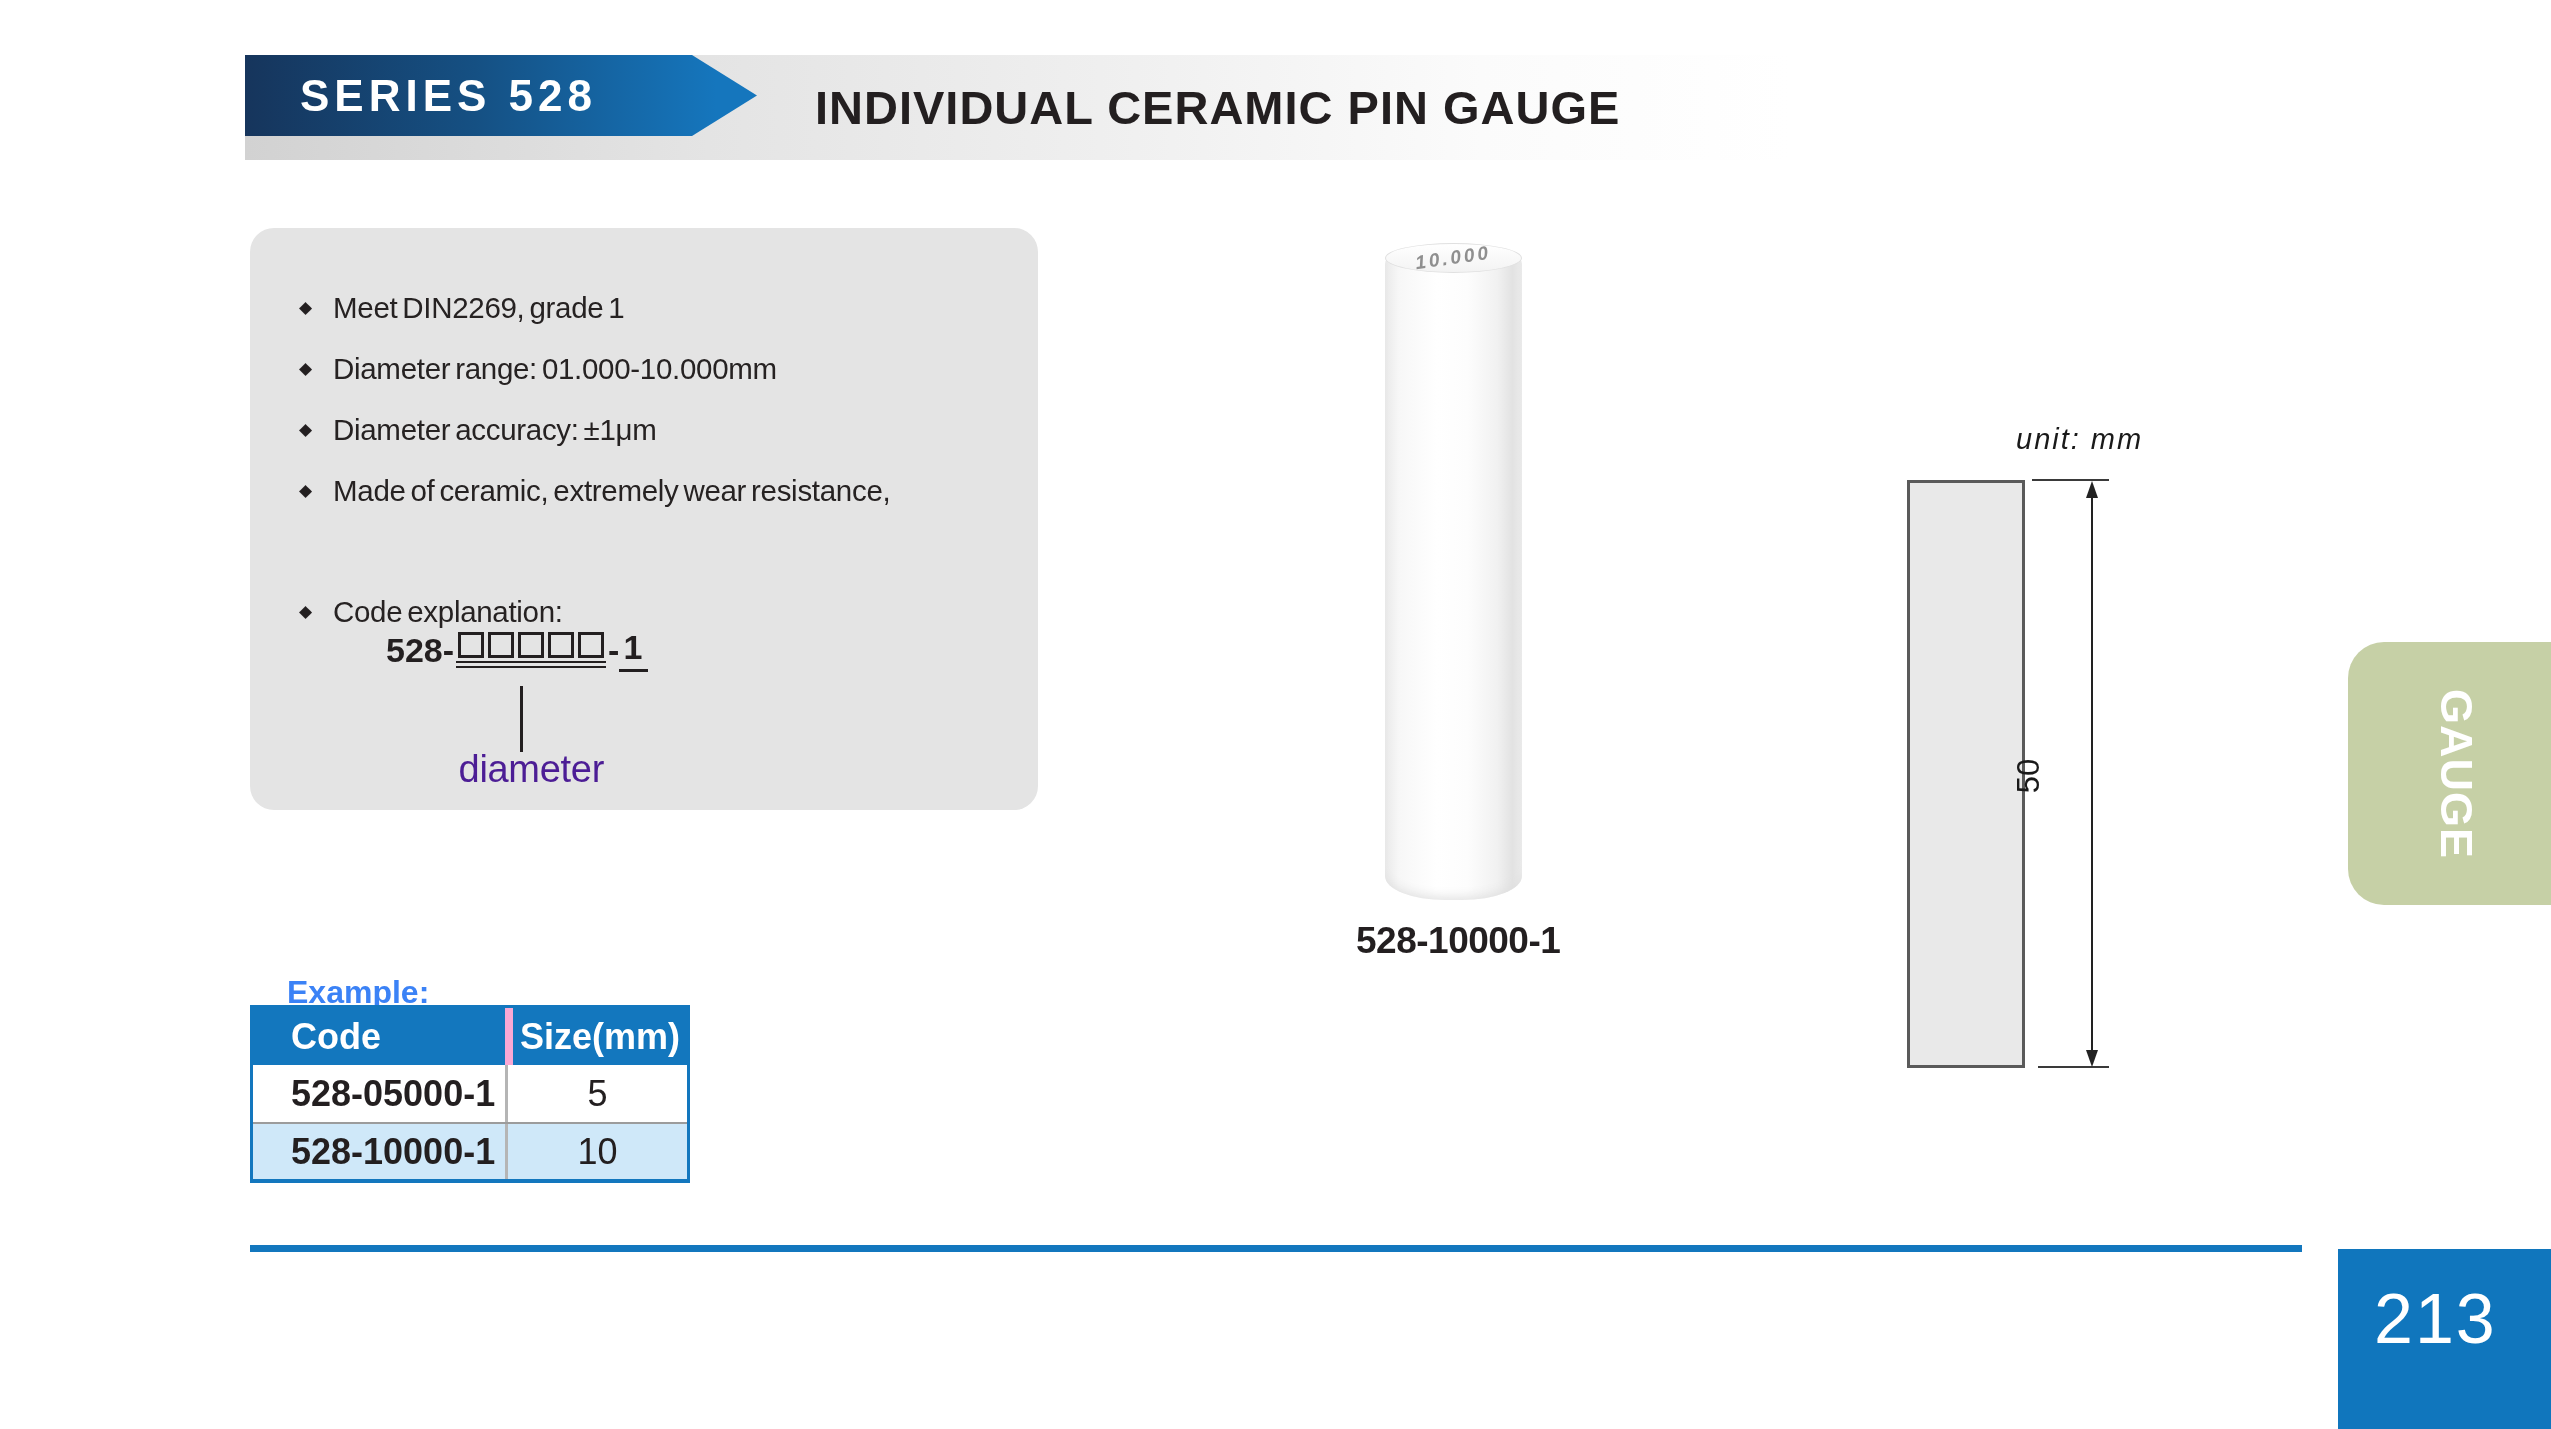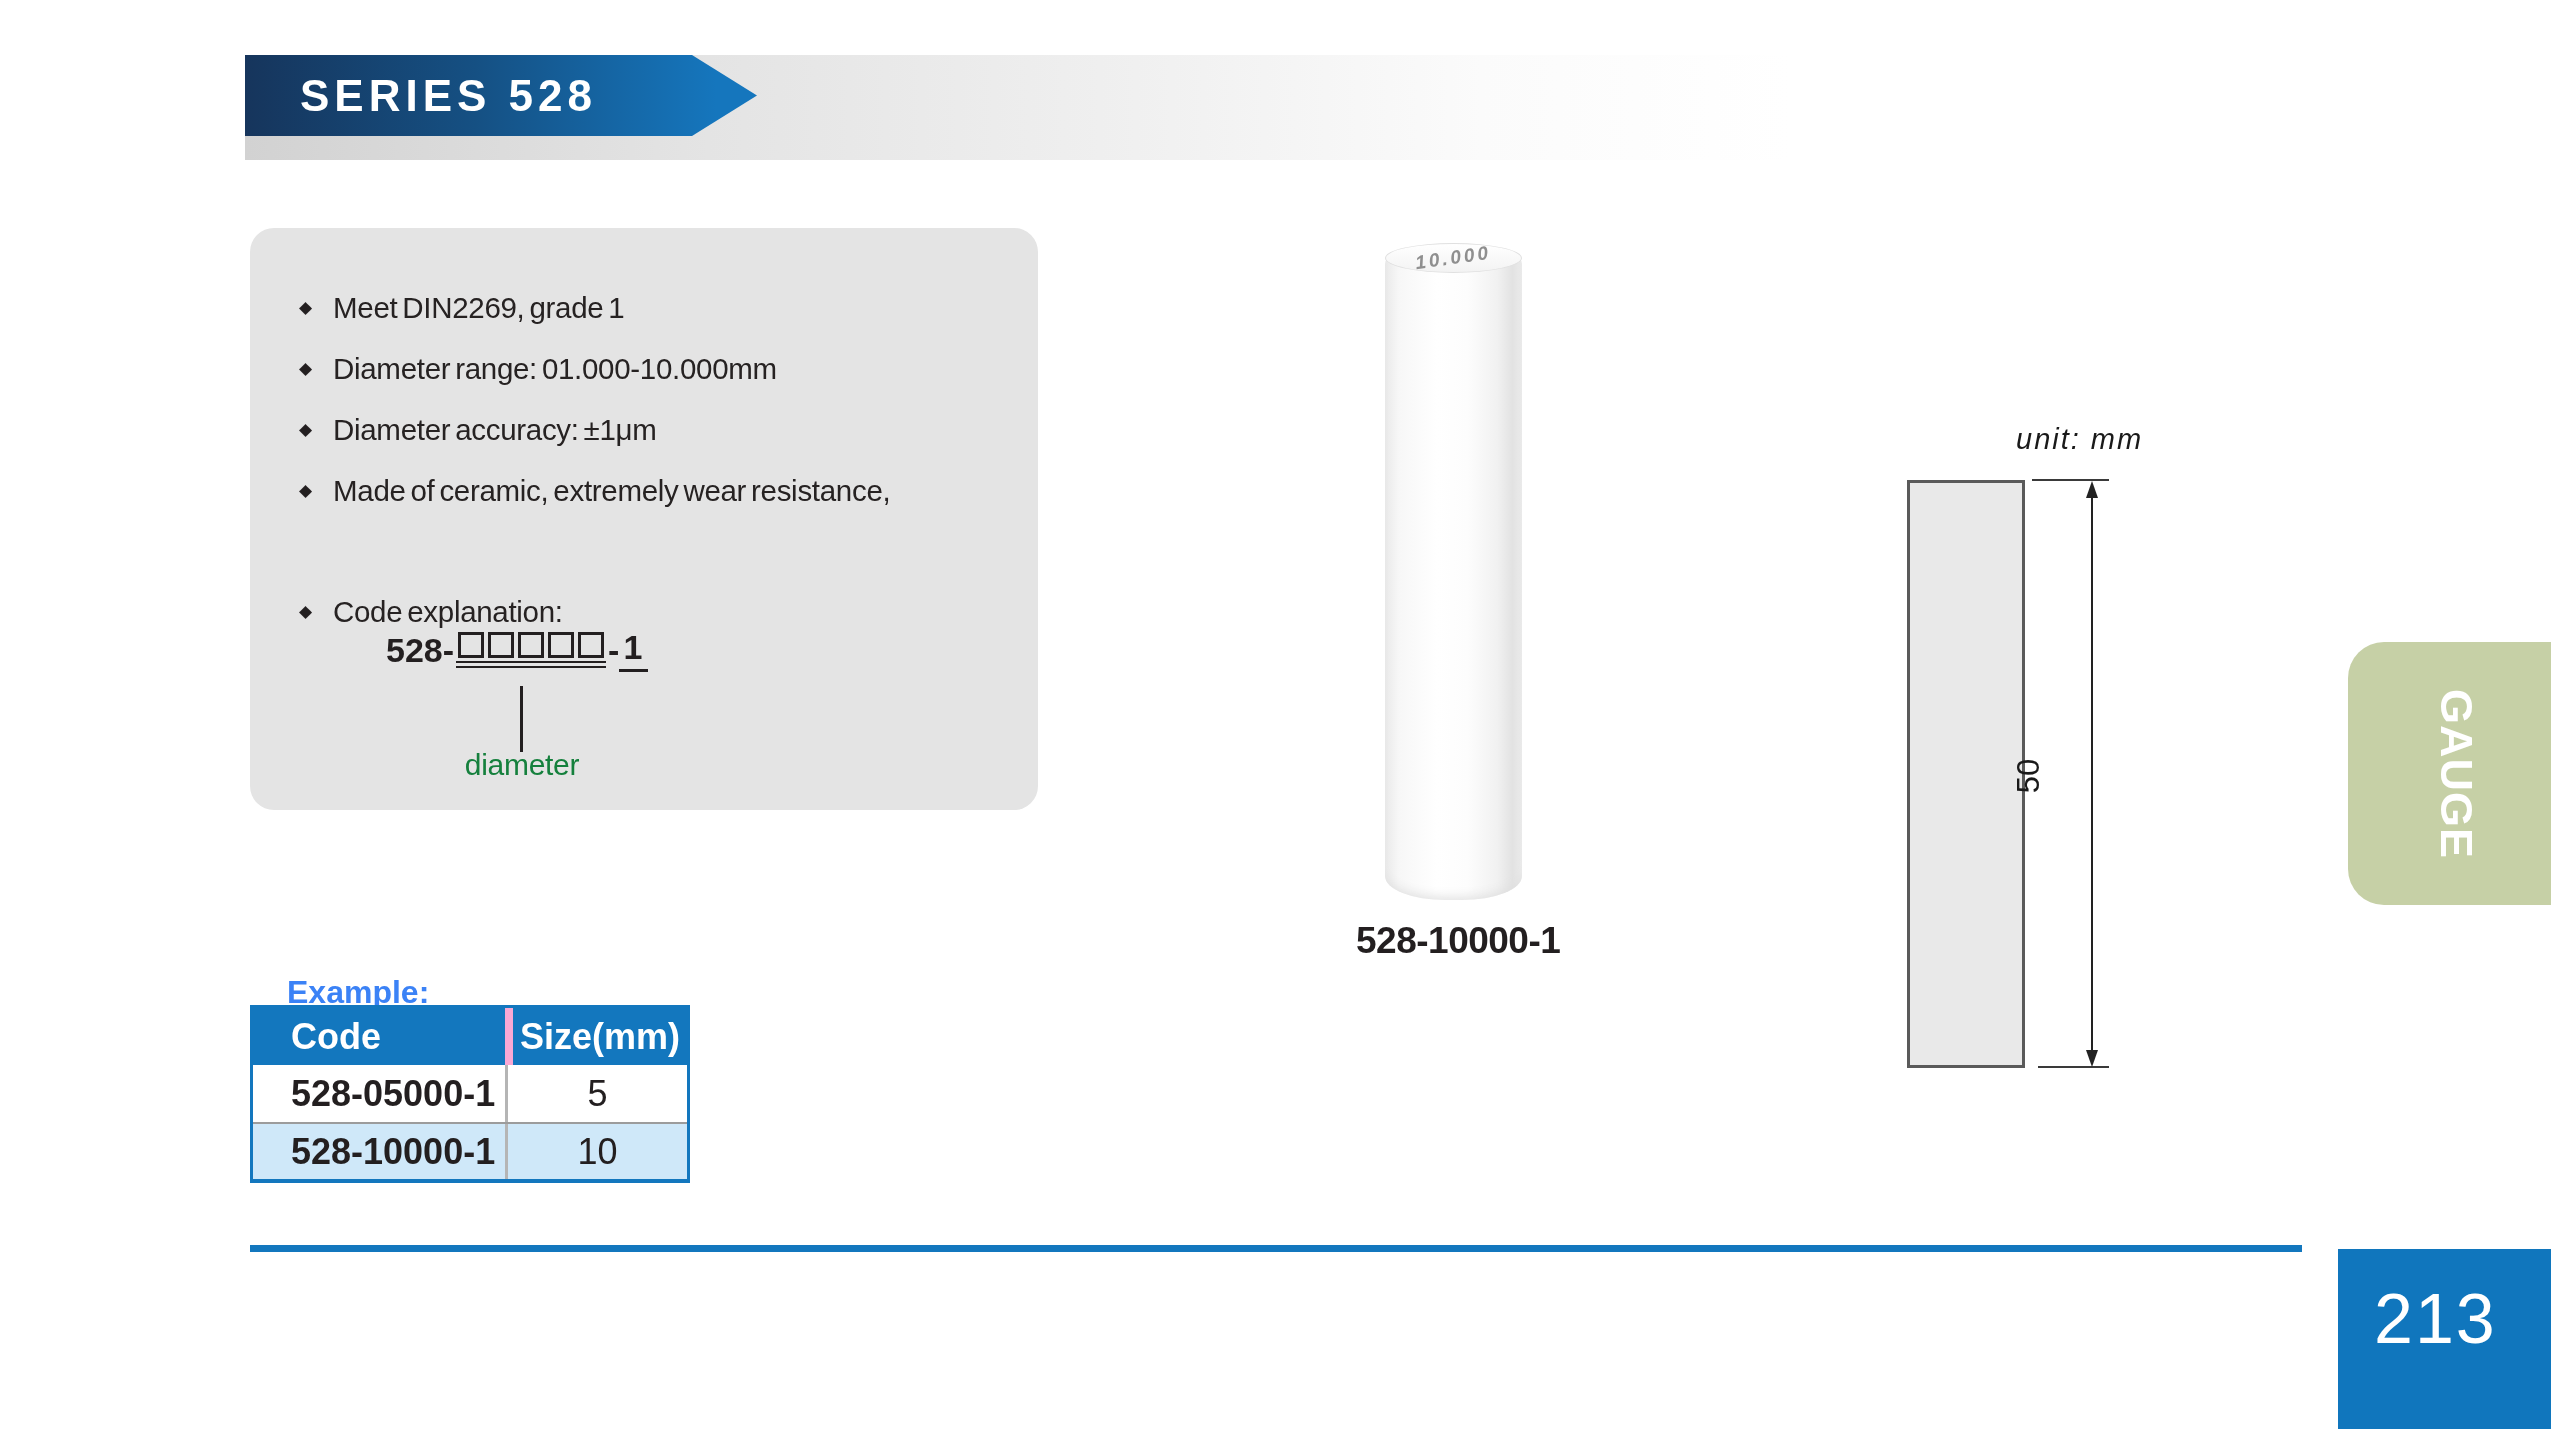--- a/index.html
+++ b/index.html
@@ -57,22 +57,22 @@
     border-bottom:7px double #231f20; margin:0 2px;
   }
   .code-box {
     width:26px; height:26px; border:3px solid #231f20; background:transparent;
   }
   .code-suffix { border-bottom:3px solid #231f20; padding:0 6px 2px 4px; }
   .callout-line {
     position:absolute; left:270px; top:458px; width:3px; height:66px; background:#231f20;
   }
   .callout-label {
-    position:absolute; left:190px; top:520px; width:164px; text-align:center;
-    font-size:30px; color:#15803d; letter-spacing:-0.3px;
+    position:absolute; left:190px; top:520px; width:164px; text-align:right;
+    font-size:38px; color:#4c1d95; letter-spacing:-0.3px;
   }
 
   
   .pin { position:absolute; left:1385px; top:243px; width:137px; height:657px; }
   .pin-body {
     position:absolute; left:0; top:13px; width:137px; height:644px;
     background:linear-gradient(to right,#e9e9e9 0%, #f7f7f7 10%, #ffffff 38%, #fdfdfd 60%, #f1f1f1 82%, #e2e2e2 93%, #ebebeb 100%);
     border-radius:10px 10px 60px 60px / 8px 8px 24px 24px;
     box-shadow:inset 0 -10px 12px -8px #dedede;
   }
@@ -158,20 +158,21 @@
 </style>
 </head>
 <body>
 
 <div class="page">
 
   <div class="hdr-band"></div>
   <div class="series-arrow">
     <span>SERIES 528</span>
   </div>
+  <div class="page-title">INDIVIDUAL CERAMIC PIN GAUGE</div>
 
   <div class="features">
 
     <div class="feat-row" style="top:62px;">
       <span class="dia">◆</span>
       <span class="txt">Meet DIN2269, grade 1</span>
     </div>
     <div class="feat-row" style="top:123px;">
       <span class="dia">◆</span>
       <span class="txt">Diameter range: 01.000-10.000mm</span>

